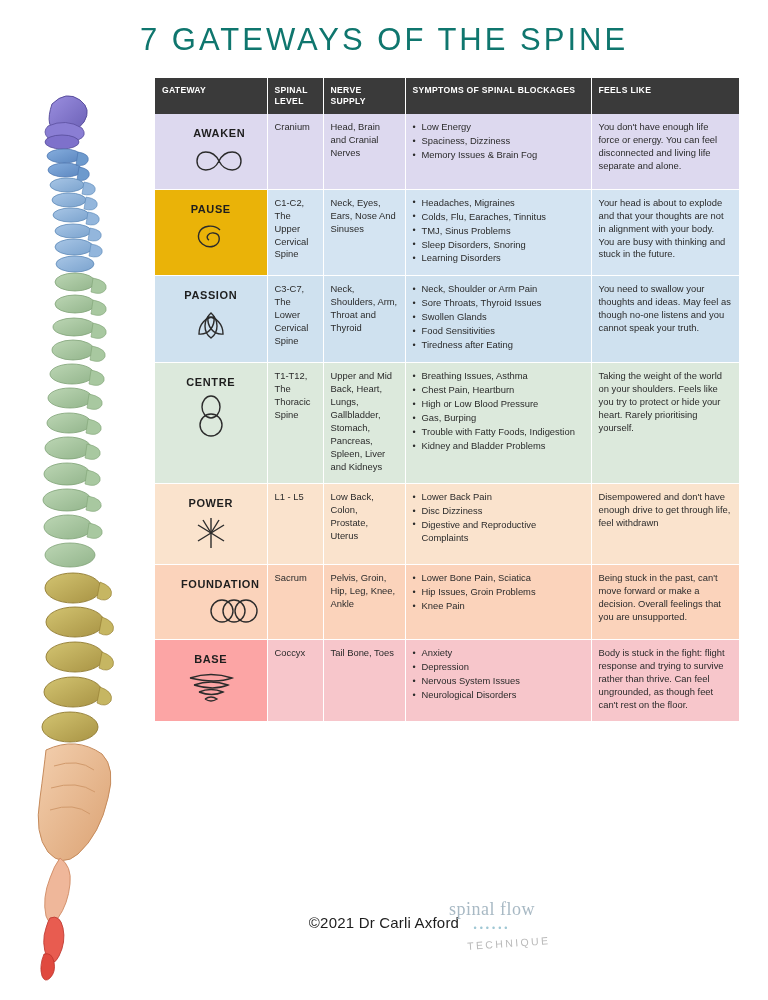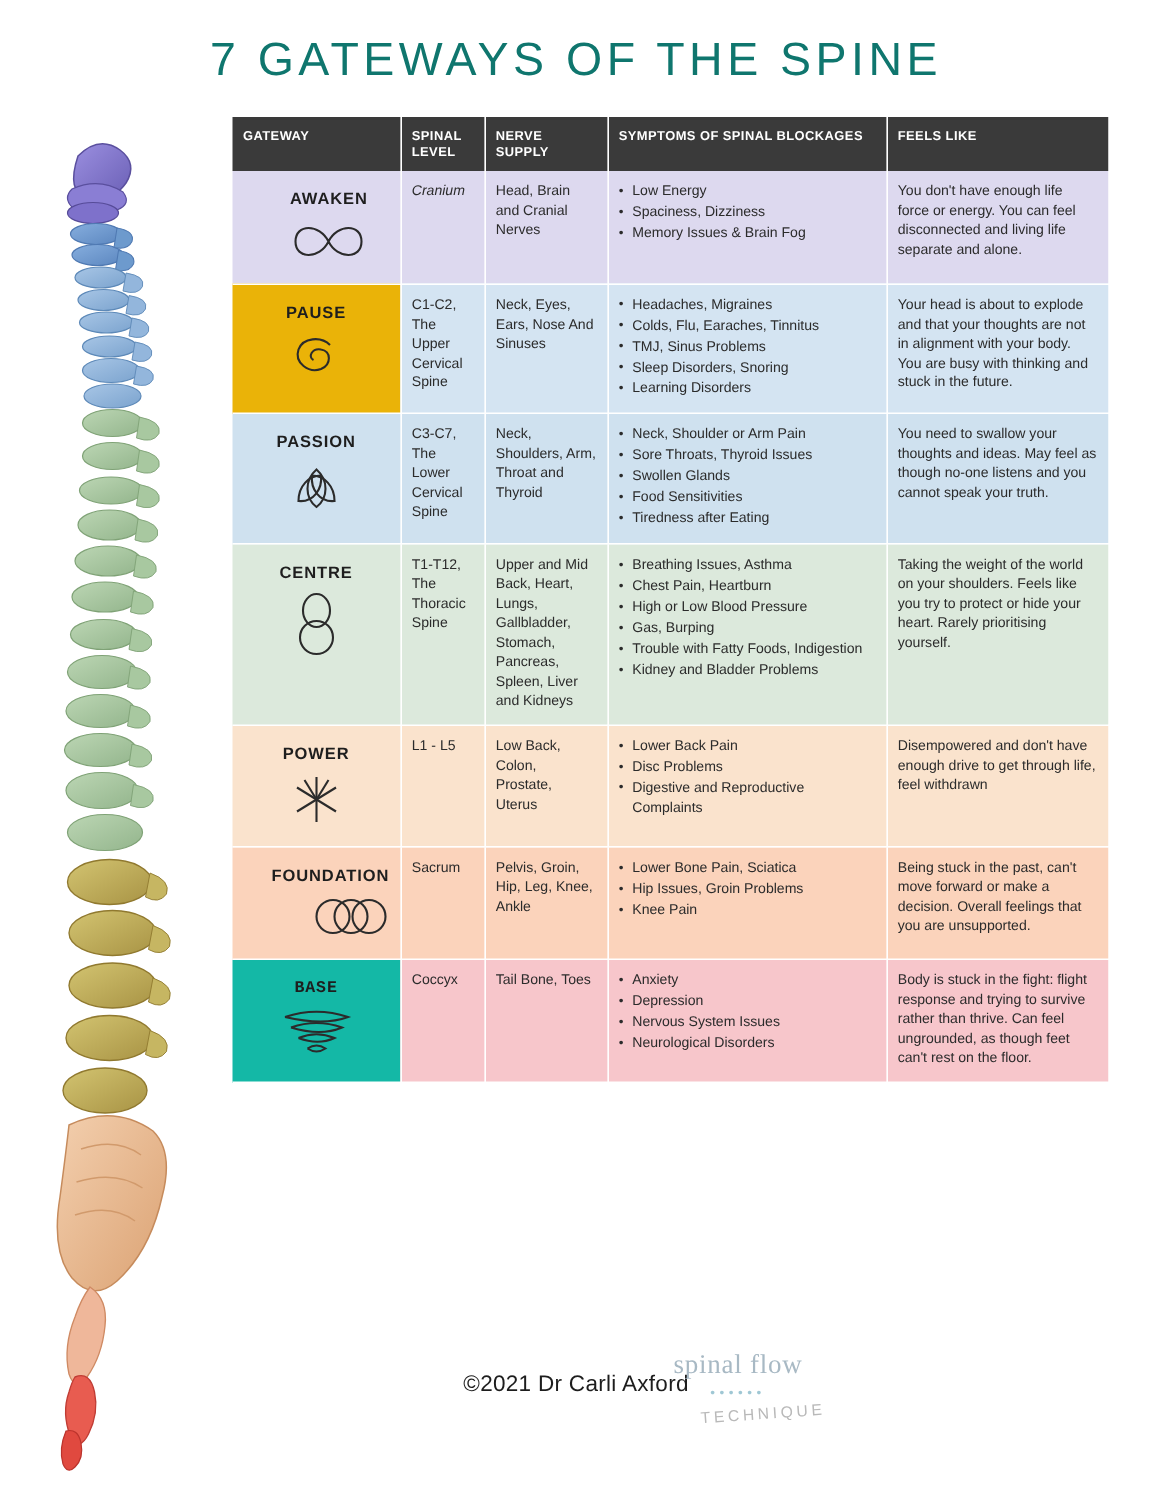--- a/index.html
+++ b/index.html
@@ -298,21 +298,21 @@
         </tr>
       </thead>
       <tbody id="tbody">
           <tr>
             <td class="gw-cell" style="background:#ddd9ef;padding-left:24px;">
               <span class="gw-name">AWAKEN</span>
               <span class="gw-sym"><svg width="56" height="30" viewBox="0 0 56 30">
                   <path d="M28 15 C22 3 6 3 6 15 C6 27 22 27 28 15 C34 3 50 3 50 15 C50 27 34 27 28 15 Z" fill="none" stroke="#2b2b2b" stroke-width="1.4"></path>
                 </svg></span>
             </td>
-            <td style="background:#ddd9ef;font-style:italic;">Cranium</td>
+            <td style="background:#ddd9ef;">Cranium</td>
             <td style="background:#ddd9ef;">Head, Brain and Cranial Nerves</td>
             <td style="background:#ddd9ef;">
               <ul class="symlist">
                 <li>Low Energy</li>
                 <li>Spaciness, Dizziness</li>
                 <li>Memory Issues &amp; Brain Fog</li>
               </ul>
             </td>
             <td style="background:#ddd9ef;" class="feels">You don't have enough life force or energy. You can feel disconnected and living life separate and alone.</td>
           </tr>
@@ -391,21 +391,21 @@
                     <path d="M18 18 L10 5"></path>
                     <path d="M18 18 L26 5"></path>
                   </g>
                 </svg></span>
             </td>
             <td style="background:#fae3cd;">L1 - L5</td>
             <td style="background:#fae3cd;">Low Back, Colon, Prostate, Uterus</td>
             <td style="background:#fae3cd;">
               <ul class="symlist">
                 <li>Lower Back Pain</li>
-                <li>Disc Problems</li>
+                <li>Disc Dizziness</li>
                 <li>Digestive and Reproductive Complaints</li>
               </ul>
             </td>
             <td style="background:#fae3cd;" class="feels">Disempowered and don't have enough drive to get through life, feel withdrawn</td>
           </tr>
           <tr>
             <td class="gw-cell" style="background:#fbd3bb;text-align:right;">
               <span class="gw-name">FOUNDATION</span>
               <span class="gw-sym"><svg width="52" height="30" viewBox="0 0 52 30">
                   <circle cx="14" cy="15" r="11" fill="none" stroke="#2b2b2b" stroke-width="1.4"></circle>
@@ -418,21 +418,21 @@
             <td style="background:#fbd3bb;">
               <ul class="symlist">
                 <li>Lower Bone Pain, Sciatica</li>
                 <li>Hip Issues, Groin Problems</li>
                 <li>Knee Pain</li>
               </ul>
             </td>
             <td style="background:#fbd3bb;" class="feels">Being stuck in the past, can't move forward or make a decision. Overall feelings that you are unsupported.</td>
           </tr>
           <tr>
-            <td class="gw-cell" style="background:#14b8a6;font-family:Liberation Mono, monospace;">
+            <td class="gw-cell" style="background:#fca5a5;">
               <span class="gw-name">BASE</span>
               <span class="gw-sym"><svg width="50" height="34" viewBox="0 0 50 34">
                   <g fill="none" stroke="#2b2b2b" stroke-width="1.4">
                     <path d="M4 6 Q25 -1 46 6 Q30 12 4 6"></path>
                     <path d="M8 13 Q25 7 42 13 Q28 19 8 13"></path>
                     <path d="M13 20 Q25 15 37 20 Q26 25 13 20"></path>
                     <path d="M19 27 Q25 23 31 27 Q25 31 19 27"></path>
                   </g>
                 </svg></span>
             </td>

